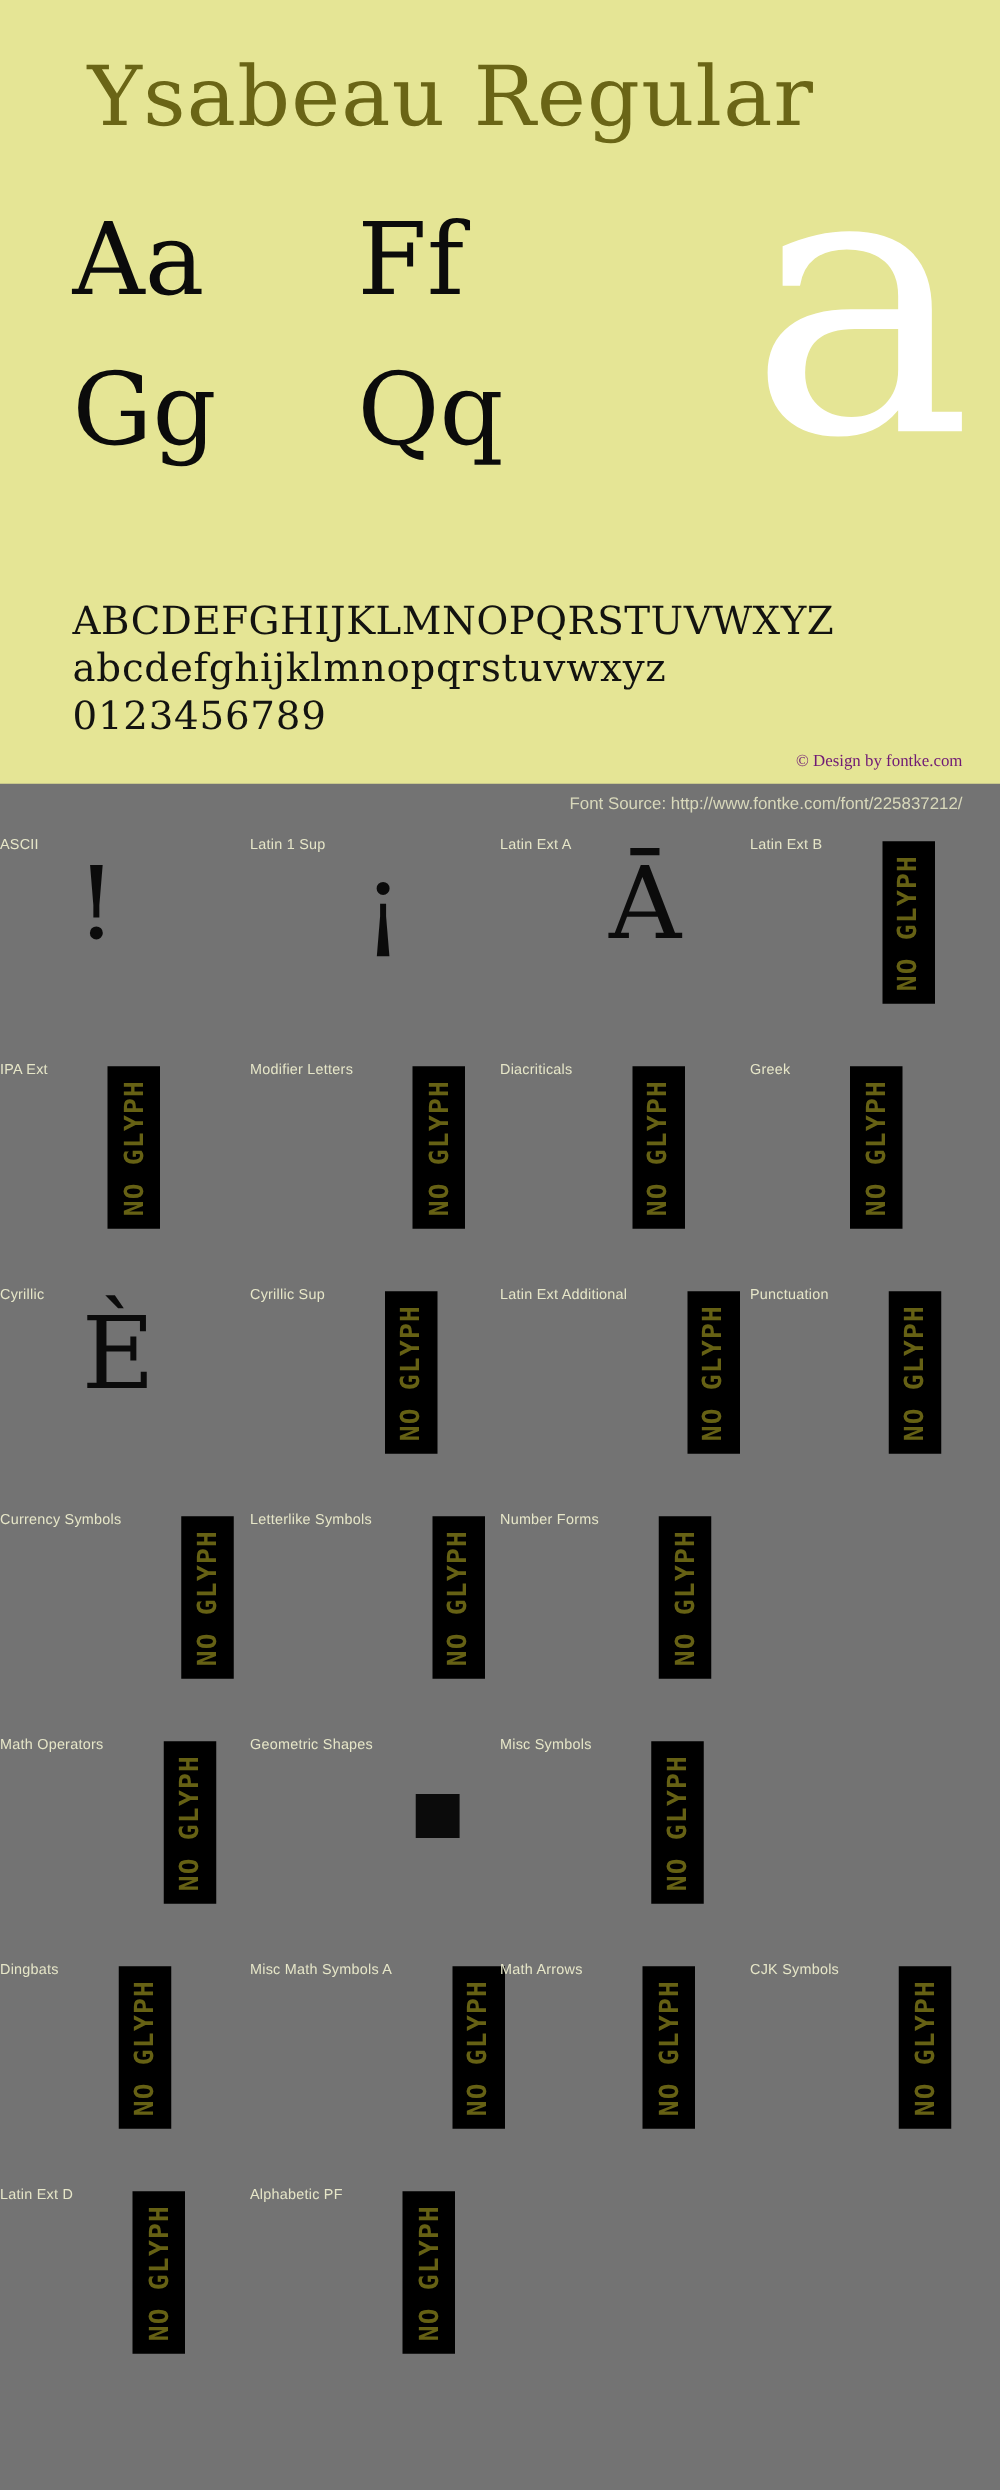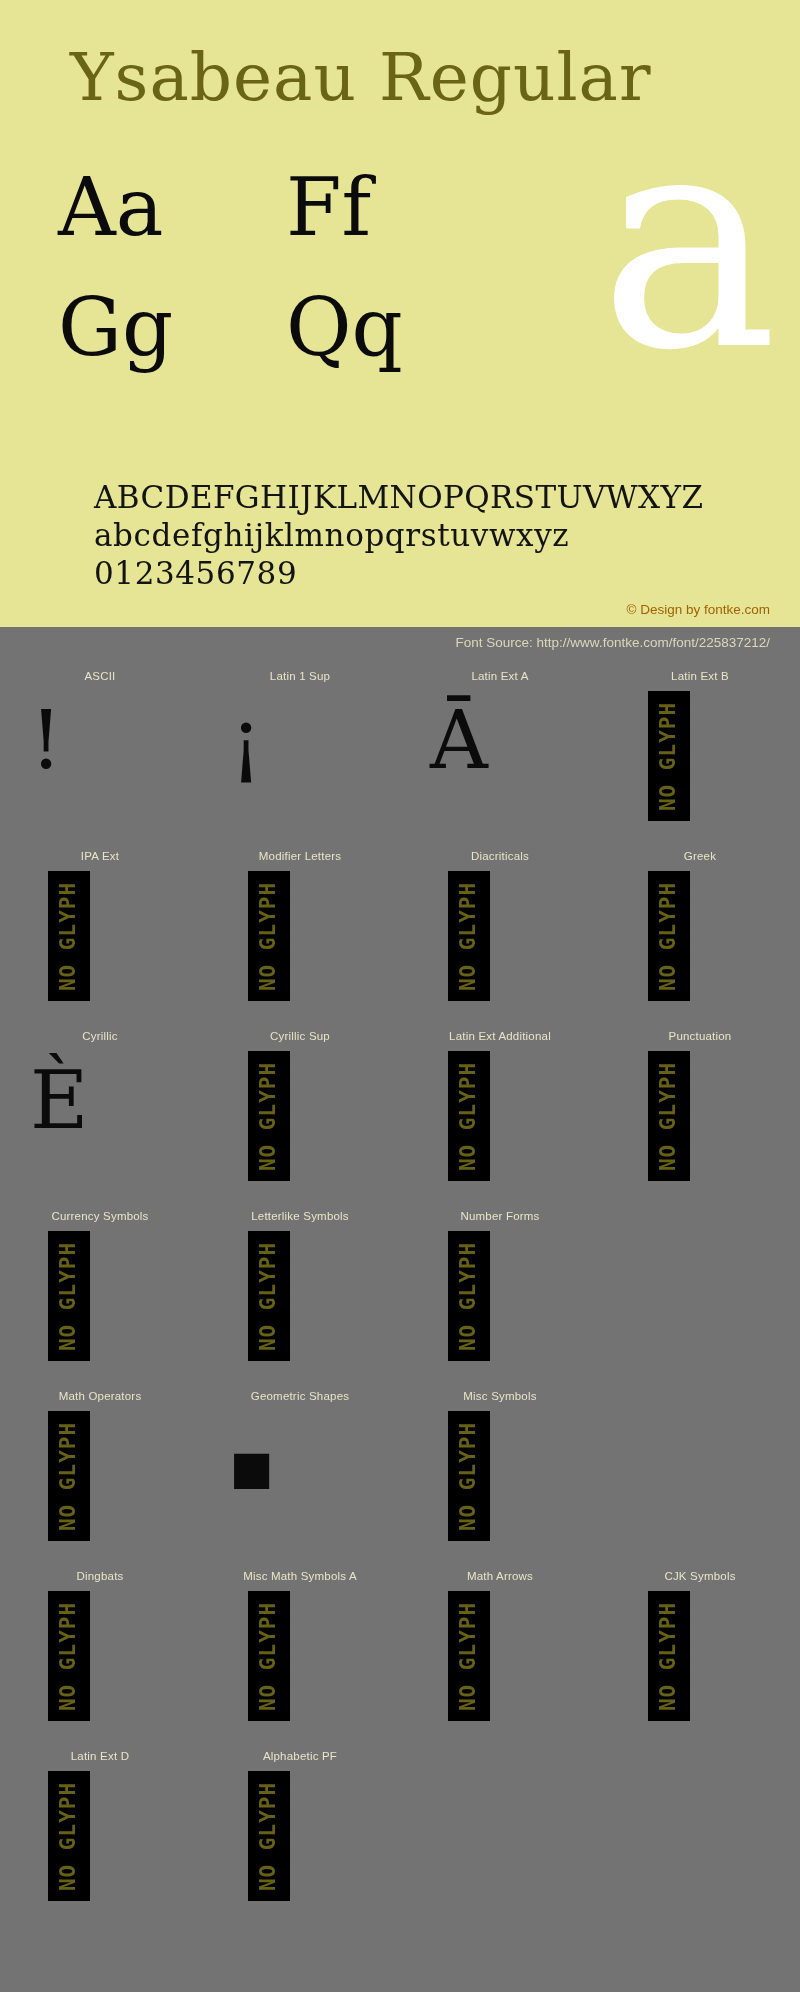--- a/index.html
+++ b/index.html
@@ -74,40 +74,39 @@
   }
   .pair-cell.col1 { width: 180px; }
   .pair-cell.col2 { width: 180px; }
 
   
   #alphabet-block {
     position: absolute;
     left: 58px;
     top: 478px;
     z-index: 3;
-    margin-left: 36px;
   }
   .alpha-line {
     font-family: "DejaVu Serif", serif;
     color: #131310;
     font-size: 31px;
     line-height: 38px;
     letter-spacing: 0.6px;
     white-space: nowrap;
   }
   .alpha-line.upper { letter-spacing: 0.4px; }
   .alpha-line.digits { letter-spacing: 0.6px; }
 
   #copyright-line {
     position: absolute;
     right: 30px;
     bottom: 10px;
     font-size: 13.5px;
-    color: #a16207;
-    font-family: Liberation Sans, sans-serif;
+    color: #701a75;
+    font-family: Liberation Serif, serif;
     z-index: 4;
   }
 
   
   #coverage-panel {
     position: relative;
     width: 800px;
     height: 1654px;
     background: #737373;
     box-sizing: border-box;
@@ -132,22 +131,22 @@
   }
   .cov-row {
     display: flex;
     width: 800px;
     height: 180px;
   }
   .cov-cell {
     width: 200px;
     position: relative;
     display: flex;
-    flex-direction: column;
-    align-items: center;
+    flex-direction: row;
+    align-items: flex-start;
   }
   .cov-label {
     font-family: "Liberation Sans", sans-serif;
     font-size: 11.5px;
     color: #e6e6c8;
     text-align: center;
     height: 18px;
     line-height: 18px;
     white-space: nowrap;
     letter-spacing: 0.2px;

